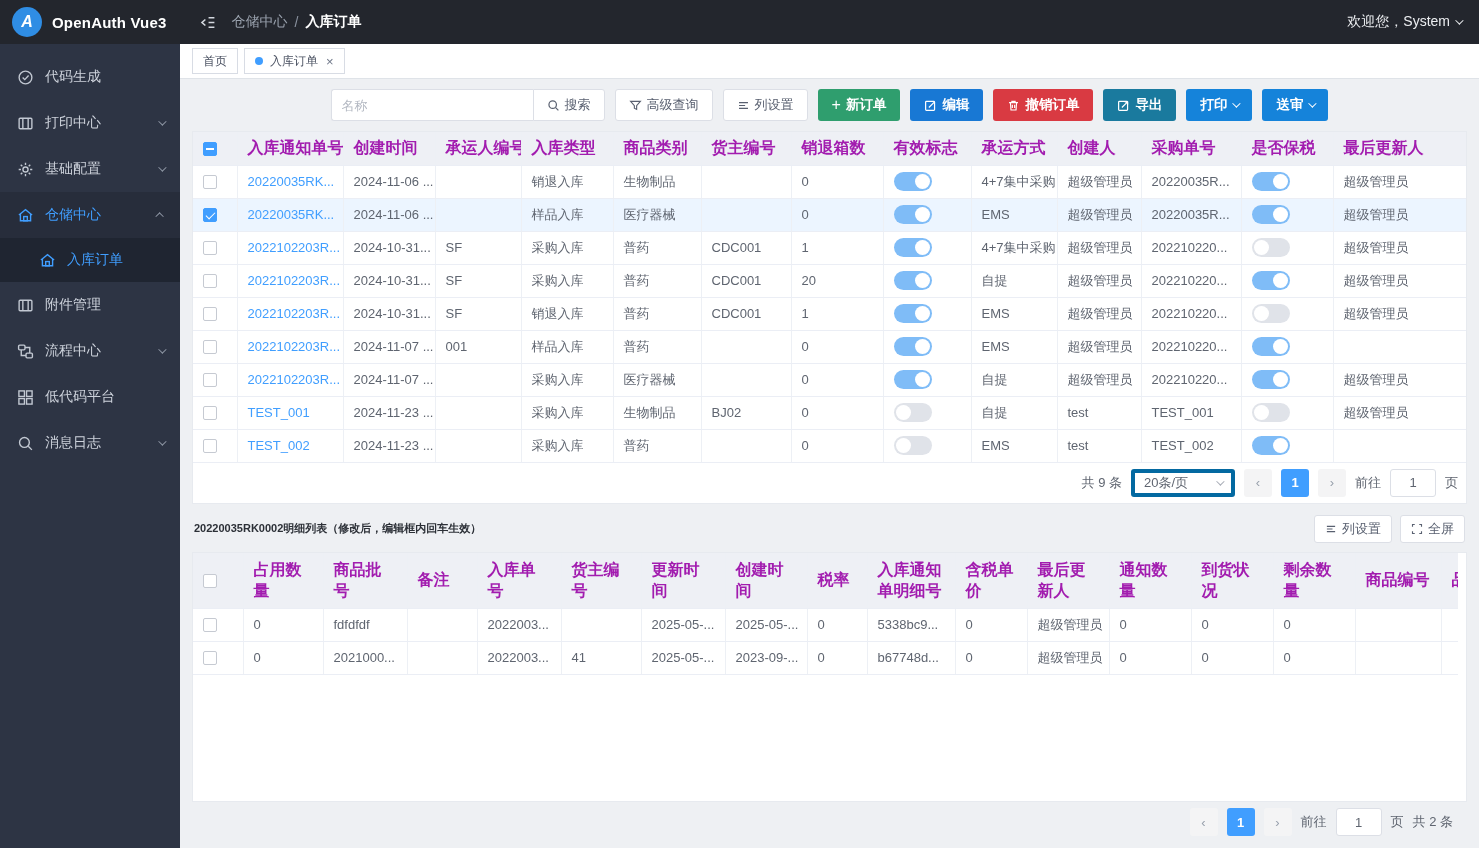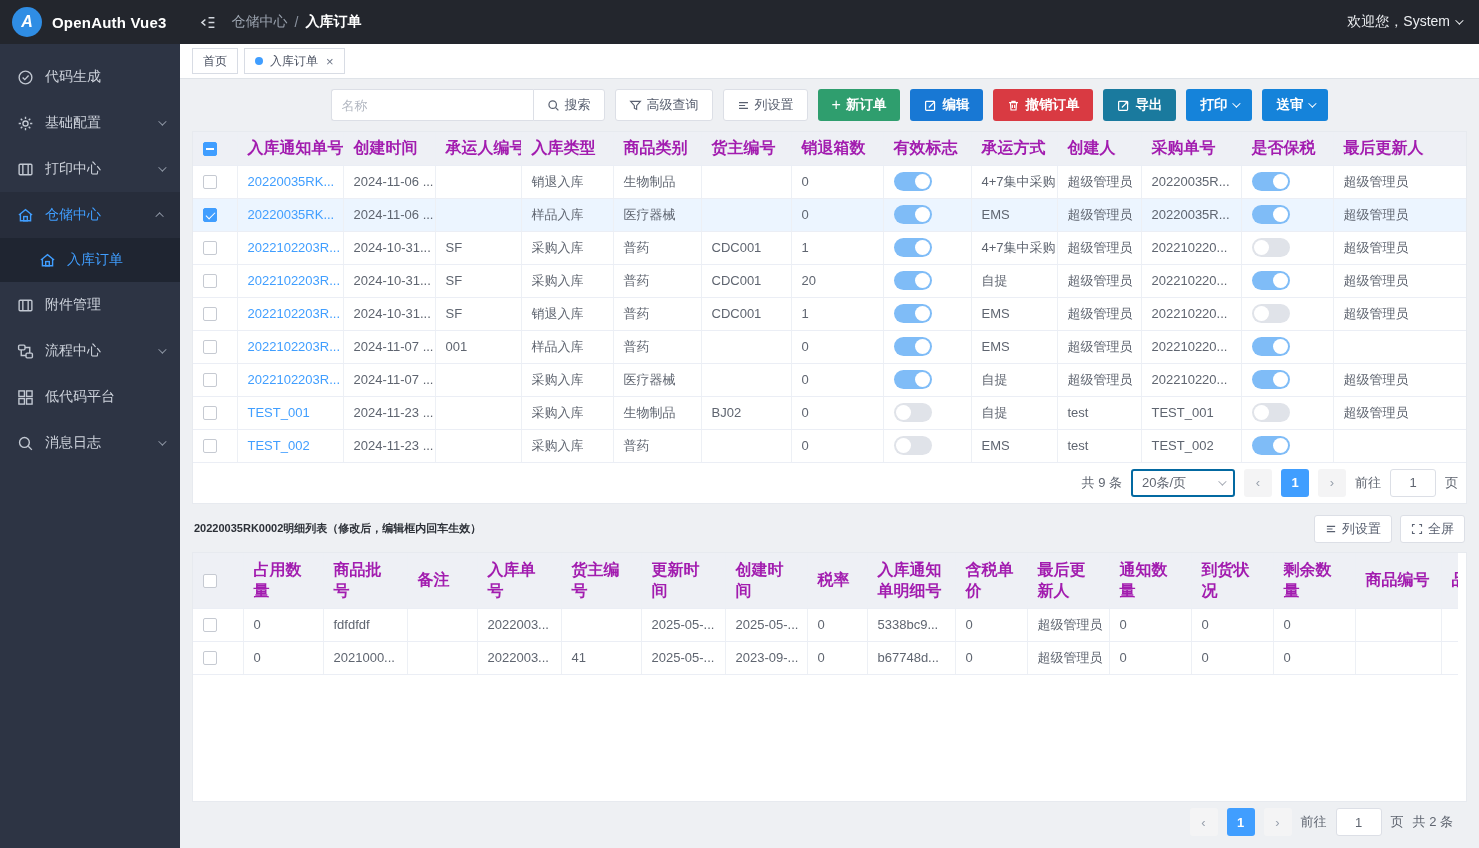--- a/index.html
+++ b/index.html
@@ -79,21 +79,21 @@
   .switch { width:38px; height:19px; border-radius:10px; display:inline-block; position:relative; vertical-align:middle; cursor:pointer; }
   .switch.on { background:#7fbcf7; }
   .switch.off { background:#e0e3e9; }
   .switch::after { content:""; position:absolute; top:2px; width:15px; height:15px; border-radius:50%; background:#fff; }
   .switch.on::after { right:2px; }
   .switch.off::after { left:2px; }
 
   
   .pager { display:flex; justify-content:flex-end; align-items:center; gap:9px; font-size:13px; color:#5f6570; }
   .pager.inside { height:40px; padding:0 8px; }
-  .pg-select { height:28px; min-width:104px; border:2px solid #0369a1; border-radius:3px; background:#fff; display:flex; align-items:center; justify-content:space-between; padding:0 9px; color:#5f6570; cursor:pointer; gap:10px; }
+  .pg-select { height:28px; min-width:104px; border:4px solid #0369a1; border-radius:3px; background:#fff; display:flex; align-items:center; justify-content:space-between; padding:0 9px; color:#5f6570; cursor:pointer; gap:10px; }
   .pg-select .chev { color:#a6abb5; }
   .pg-btn { min-width:28px; height:28px; background:#f4f4f5; border-radius:3px; display:flex; align-items:center; justify-content:center; color:#98a0ac; font-size:13px; cursor:pointer; }
   .pg-btn.active { background:#409eff; color:#fff; font-weight:bold; }
   .goto-input { width:46px; height:28px; border:1px solid #dcdfe6; border-radius:3px; text-align:center; font-size:13px; color:#5f6570; outline:none; background:#fff; }
 
   
   .detail-head { display:flex; align-items:center; margin:11px 2px 9px; }
   .detail-title { font-size:11px; font-weight:bold; color:#2c3037; }
   .detail-head .btn { height:28px; padding:0 10px; margin-left:8px; font-size:13px; }
   .detail-head .spacer { flex:1; }
@@ -139,35 +139,35 @@
           <svg class="ic" width="17" height="17" viewBox="0 0 16 16" fill="none" stroke="currentColor" stroke-width="1.3">
             <circle cx="8" cy="8" r="6"></circle>
             <path d="M5.3 8l2 2 3.6-3.8"></path>
           </svg>
         </span>
         <span>代码生成</span>
       </div>
       <div class="side-item">
         <span class="icon">
           <svg class="ic" width="17" height="17" viewBox="0 0 16 16" fill="none" stroke="currentColor" stroke-width="1.3">
+            <rect x="2" y="3" width="12" height="10" rx="1"></rect>
+            <path d="M5.5 3v10M10.5 3v10"></path>
+          </svg>
+        </span>
+        <span>打印中心</span>
+        <i class="chev sm down"></i>
+      </div>
+      <div class="side-item">
+        <span class="icon">
+          <svg class="ic" width="17" height="17" viewBox="0 0 16 16" fill="none" stroke="currentColor" stroke-width="1.3">
             <circle cx="8" cy="8" r="2.4"></circle>
             <path d="M8 1.6v2.1M8 12.3v2.1M1.6 8h2.1M12.3 8h2.1M3.5 3.5L5 5M11 11l1.5 1.5M12.5 3.5L11 5M5 11l-1.5 1.5"></path>
           </svg>
         </span>
         <span>基础配置</span>
-        <i class="chev sm down"></i>
-      </div>
-      <div class="side-item">
-        <span class="icon">
-          <svg class="ic" width="17" height="17" viewBox="0 0 16 16" fill="none" stroke="currentColor" stroke-width="1.3">
-            <rect x="2" y="3" width="12" height="10" rx="1"></rect>
-            <path d="M5.5 3v10M10.5 3v10"></path>
-          </svg>
-        </span>
-        <span>打印中心</span>
         <i class="chev sm down"></i>
       </div>
       <div class="side-item parent-active">
         <span class="icon">
           <svg class="ic" width="17" height="17" viewBox="0 0 16 16" fill="none" stroke="currentColor" stroke-width="1.3">
             <path d="M1.8 7.5L8 2.5l6.2 5"></path>
             <path d="M3.2 6.6V13h9.6V6.6"></path>
             <rect x="6.3" y="9" width="3.4" height="4"></rect>
           </svg>
         </span>

